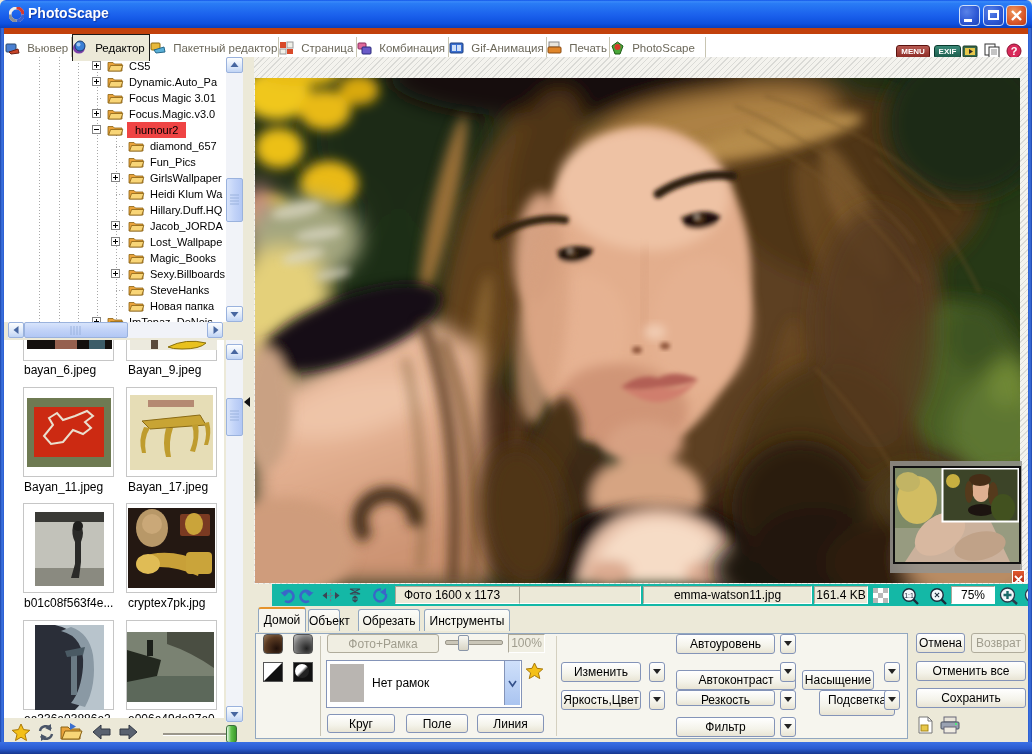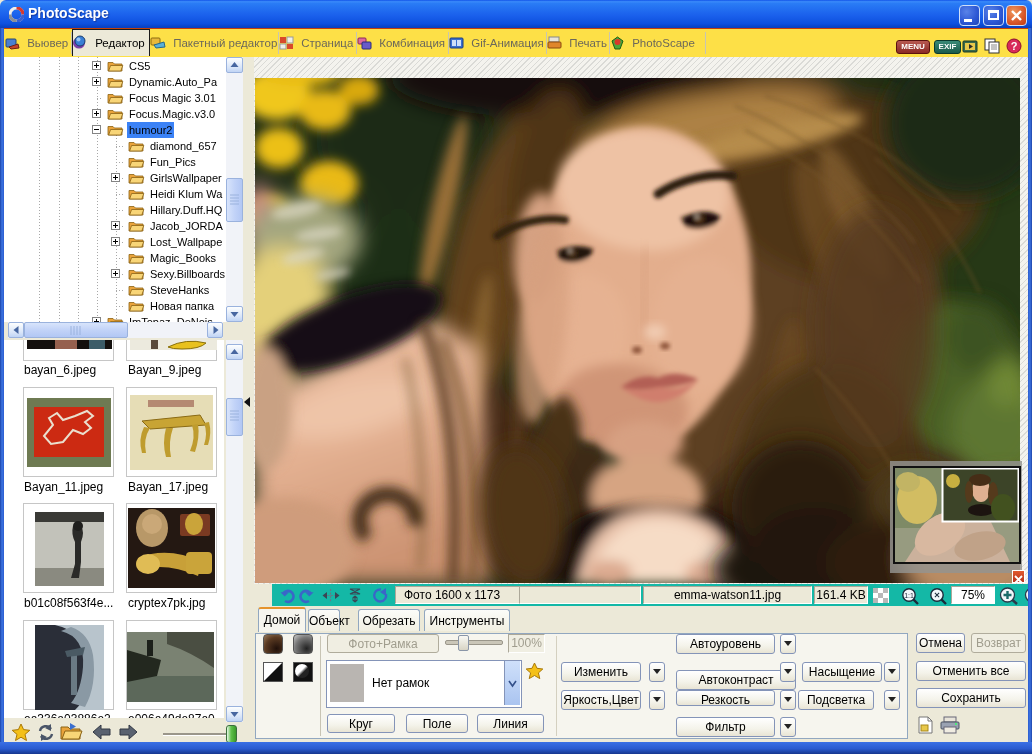--- a/index.html
+++ b/index.html
@@ -10,21 +10,21 @@
   #bl{left:0;top:28px;width:4px;height:726px;background:linear-gradient(90deg,#1c43a9,#3d74e0 50%,#2a5bd0);}
   #br{left:1028px;top:28px;width:4px;height:726px;background:linear-gradient(90deg,#2a5bd0,#3d74e0 50%,#1c43a9);}
   #bb{left:0px;top:742px;width:1032px;height:12px;background:linear-gradient(180deg,#3a70e5,#2a5bd0 55%,#16368e);}
   
   #title{left:0;top:0;width:1032px;height:28px;border-radius:6px 6px 0 0;background:linear-gradient(180deg,#1253e8 0%,#3a8bfa 6%,#2a7cf5 12%,#1a60ec 55%,#0d50de 85%,#0a47cf 92%,#0940bd 100%);}
   #title .cap{position:absolute;left:28px;top:5px;color:#fff;font-size:14px;font-weight:bold;text-shadow:1px 1px 1px #1338a0;}
   .tbtn{position:absolute;top:5px;width:21px;height:21px;border-radius:4px;border:1px solid #cfe0fa;box-sizing:border-box;}
   .tmin,.tmax{background:radial-gradient(circle at 35% 30%,#5a83e8,#2c57d4 60%,#1e44b8);}
   .tclose{background:radial-gradient(circle at 35% 30%,#f0975c,#d8572a 60%,#c03a12);}
   
-  #tabbar{left:0;top:28px;width:1032px;height:29px;background:#fde047;border-top:1px solid #c2410c;box-sizing:border-box;}
+  #tabbar{left:0;top:28px;width:1032px;height:29px;background:#ffffff;border-top:6px solid #c2410c;box-sizing:border-box;}
   .ttab{position:absolute;top:2px;height:25px;line-height:25px;font-size:11.5px;color:#6c685a;white-space:nowrap;}
   .ttab .ic{display:inline-block;vertical-align:-3px;margin-right:4px;}
   .tsep{position:absolute;top:3px;width:1px;height:22px;background:#c8c5b2;}
   
   #tree{left:4px;top:57px;width:223px;height:265px;background:#fff;overflow:hidden;font-size:11px;}
   #thumbs{left:4px;top:340px;width:220px;height:378px;background:#fff;overflow:hidden;}
   .trow{position:absolute;height:16px;line-height:16px;white-space:nowrap;color:#000;}
   .thcell{position:absolute;width:91px;height:90px;background:#fff;border:1px solid #c6c6c6;box-sizing:border-box;}
   .thlabel{position:absolute;font-size:12px;color:#000;white-space:nowrap;}
   
@@ -205,21 +205,21 @@
         <use href="#fold"></use>
       </svg>
     <div class="trow" style="left:123px;top:49px;padding:0 2px">Focus.Magic.v3.0</div>
     <div class="abs hg" style="left:93px;top:73px;width:6px"></div>
     <svg class="abs" style="left:88px;top:68px" width="9" height="9">
         <use href="#minusbox"></use>
       </svg>
     <svg class="abs" style="left:103px;top:66px" width="17" height="13">
         <use href="#fold"></use>
       </svg>
-    <div class="trow" style="left:123px;top:65px;background:#3b82f6;padding:0 2px">humour2</div>
+    <div class="trow" style="left:123px;top:65px;background:#ef4444;padding:0 8px">humour2</div>
     <div class="abs hg" style="left:112px;top:89px;width:8px"></div>
     <svg class="abs" style="left:124px;top:82px" width="17" height="13">
         <use href="#fold"></use>
       </svg>
     <div class="trow" style="left:144px;top:81px;padding:0 2px">diamond_657</div>
     <div class="abs hg" style="left:112px;top:105px;width:8px"></div>
     <svg class="abs" style="left:124px;top:98px" width="17" height="13">
         <use href="#fold"></use>
       </svg>
     <div class="trow" style="left:144px;top:97px;padding:0 2px">Fun_Pics</div>
@@ -714,23 +714,23 @@
     <div class="xb" style="left:307px;top:84px;width:80px;height:20px;line-height:19px">Яркость,Цвет</div>
     <div class="drop" style="left:395px;top:84px;height:20px"></div>
     <div class="xb" style="left:422px;top:28px;width:99px;height:20px;line-height:19px">Автоуровень</div>
     <div class="drop" style="left:526px;top:28px;height:20px"></div>
     <div class="xb" style="left:422px;top:64px;width:120px;height:20px;line-height:19px">Автоконтраст</div>
     <div class="drop" style="left:526px;top:56px;height:20px"></div>
     <div class="xb" style="left:422px;top:84px;width:99px;height:16px;line-height:19px">Резкость</div>
     <div class="drop" style="left:526px;top:84px;height:20px"></div>
     <div class="xb" style="left:422px;top:111px;width:99px;height:20px;line-height:19px">Фильтр</div>
     <div class="drop" style="left:526px;top:111px;height:20px"></div>
-    <div class="xb" style="left:548px;top:56px;width:80px;height:20px;line-height:19px">Насыщение</div>
+    <div class="xb" style="left:548px;top:64px;width:72px;height:20px;line-height:19px">Насыщение</div>
     <div class="drop" style="left:630px;top:56px;height:20px"></div>
-    <div class="xb" style="left:544px;top:84px;width:76px;height:20px;line-height:19px">Подсветка</div>
+    <div class="xb" style="left:565px;top:84px;width:76px;height:26px;line-height:19px">Подсветка</div>
     <div class="drop" style="left:630px;top:84px;height:20px"></div>
     <div class="xb" style="left:662px;top:27px;width:49px;height:20px;line-height:19px">Отмена</div>
     <div class="xb dis" style="left:717px;top:27px;width:55px;height:20px;line-height:19px;background:#f0eee2;border-color:#b0ac9c">Возврат</div>
     <div class="xb" style="left:662px;top:55px;width:110px;height:20px;line-height:19px">Отменить все</div>
     <div class="xb" style="left:662px;top:82px;width:110px;height:20px;line-height:19px">Сохранить</div>
     <svg class="abs" style="left:663px;top:110px" width="17" height="18">
         <path d="M2 1 L11 1 L15 5 L15 17 L2 17 Z" fill="#fff" stroke="#777"></path>
         <path d="M11 1 L11 5 L15 5" fill="none" stroke="#777"></path>
         <rect x="4" y="9" width="7" height="6" fill="#e8c84a" stroke="#a8881a"></rect>
       </svg>

